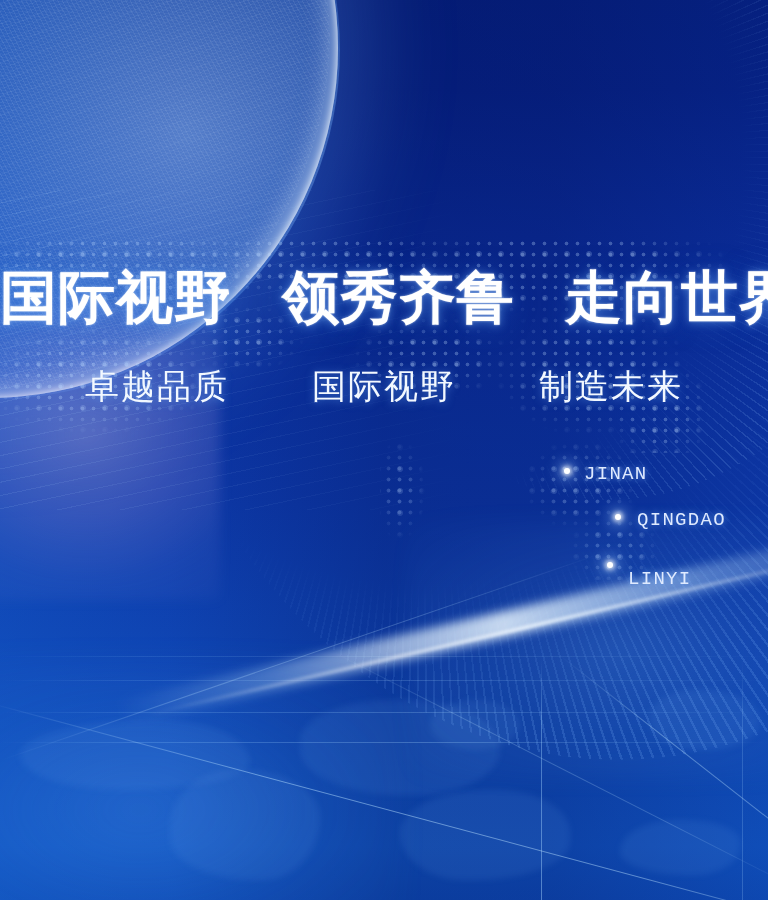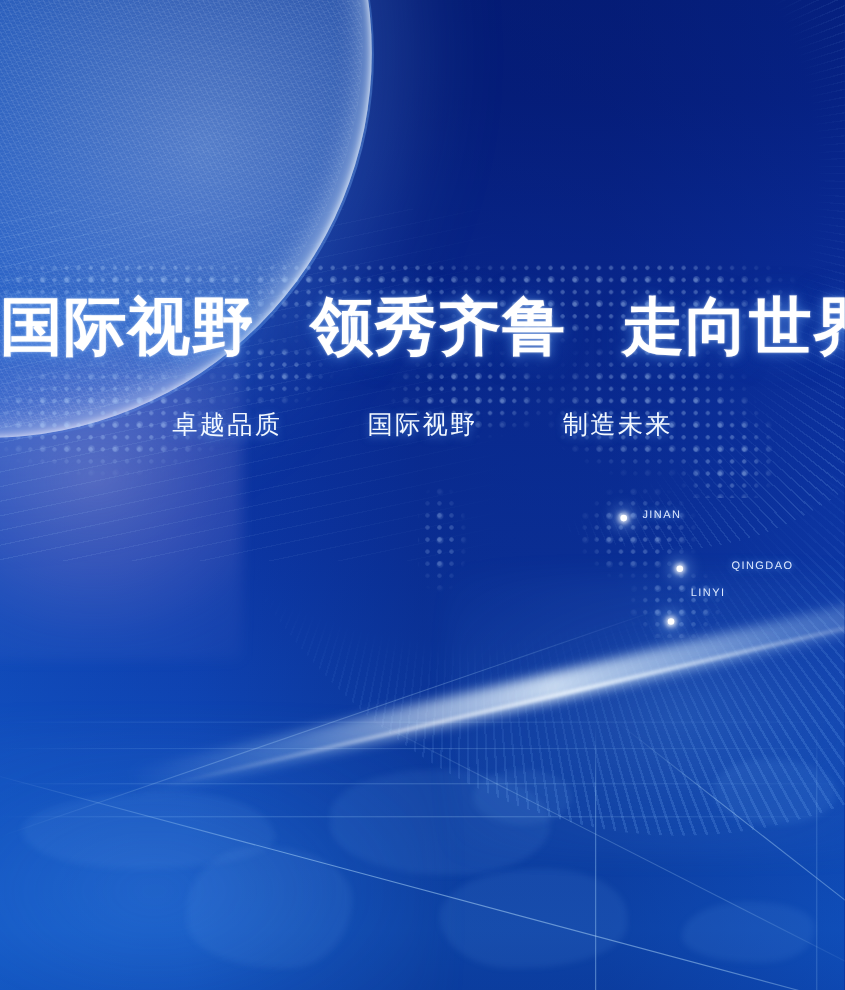--- a/index.html
+++ b/index.html
@@ -303,21 +303,21 @@
   .headline .seg { display: inline-block; }
   .headline .gap { display: inline-block; width: 20px; }
 
   .subline {
     position: absolute;
     left: 0; top: 367px;
     width: 768px;
     text-align: center;
     font-family: "Liberation Serif", "DejaVu Serif", serif;
     font-weight: 400;
-    font-size: 23px;
+    font-size: 34px;
     line-height: 40px;
     letter-spacing: 2px;
     color: #f2f8ff;
     text-shadow: 0 1px 8px rgba(90,150,230,0.70);
     white-space: nowrap;
   }
   .subline .seg { display: inline-block; }
   .subline .gap { display: inline-block; width: 62px; }
 
   
@@ -326,22 +326,22 @@
     position: absolute;
     width: 6px; height: 6px;
     border-radius: 50%;
     background: #ffffff;
     box-shadow:
       0 0 5px 2px rgba(255,255,255,0.85),
       0 0 14px 6px rgba(150,200,255,0.45);
   }
   .city .name {
     position: absolute;
-    font-family: Liberation Sans, sans-serif;
-    font-size: 10px;
+    font-family: Liberation Mono, monospace;
+    font-size: 19px;
     letter-spacing: 1.3px;
     color: #dfeaff;
     text-shadow: 0 0 7px rgba(120,180,255,0.75);
   }
 </style>
 </head>
 <body>
 
 <div id="stage">
 
@@ -402,20 +402,20 @@
     <span class="gap"></span>
     <span class="seg">制造未来</span>
   </div>
 
   <div class="city">
     <span class="dot" style="left:564px; top:468px;"></span>
     <span class="name" style="left:584px; top:463px;">JINAN</span>
   </div>
   <div class="city">
     <span class="dot" style="left:615px; top:514px;"></span>
-    <span class="name" style="left:637px; top:509px;margin-left:28px;">QINGDAO</span>
+    <span class="name" style="left:637px; top:509px;">QINGDAO</span>
   </div>
   <div class="city">
     <span class="dot" style="left:607px; top:562px;"></span>
-    <span class="name" style="left:628px; top:534px;">LINYI</span>
+    <span class="name" style="left:628px; top:568px;">LINYI</span>
   </div>
 
 </div>
 
 </body></html>

